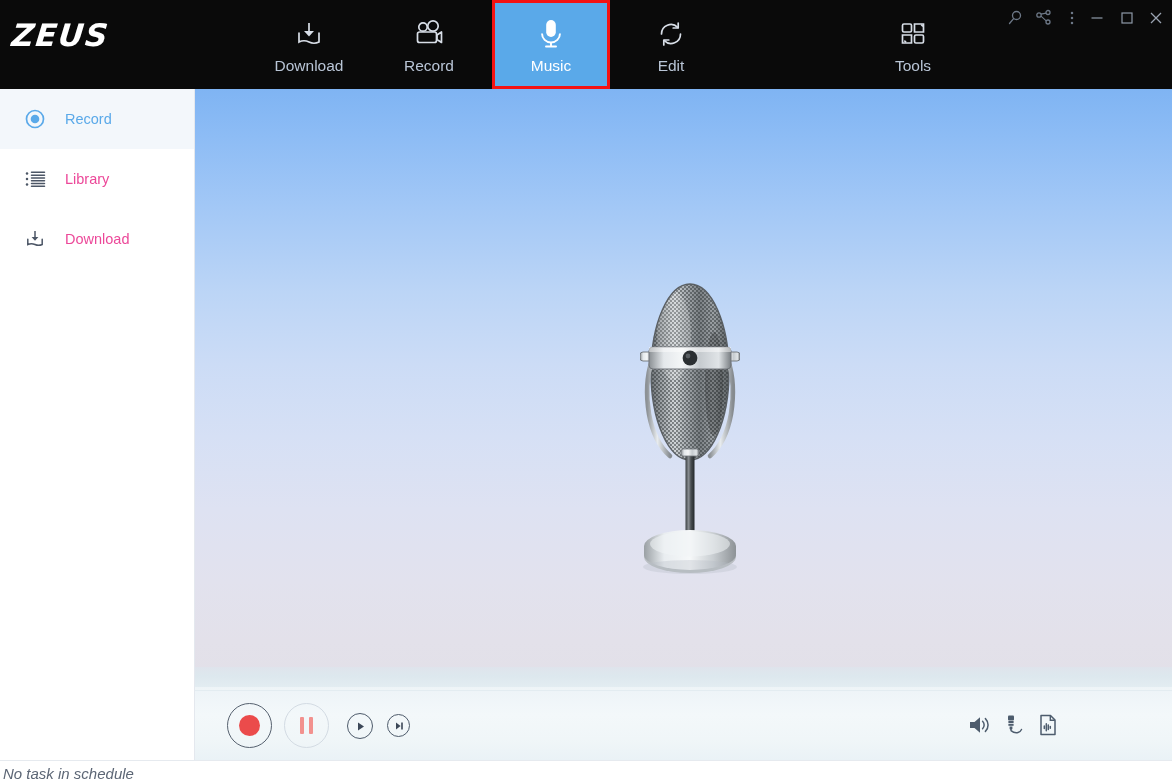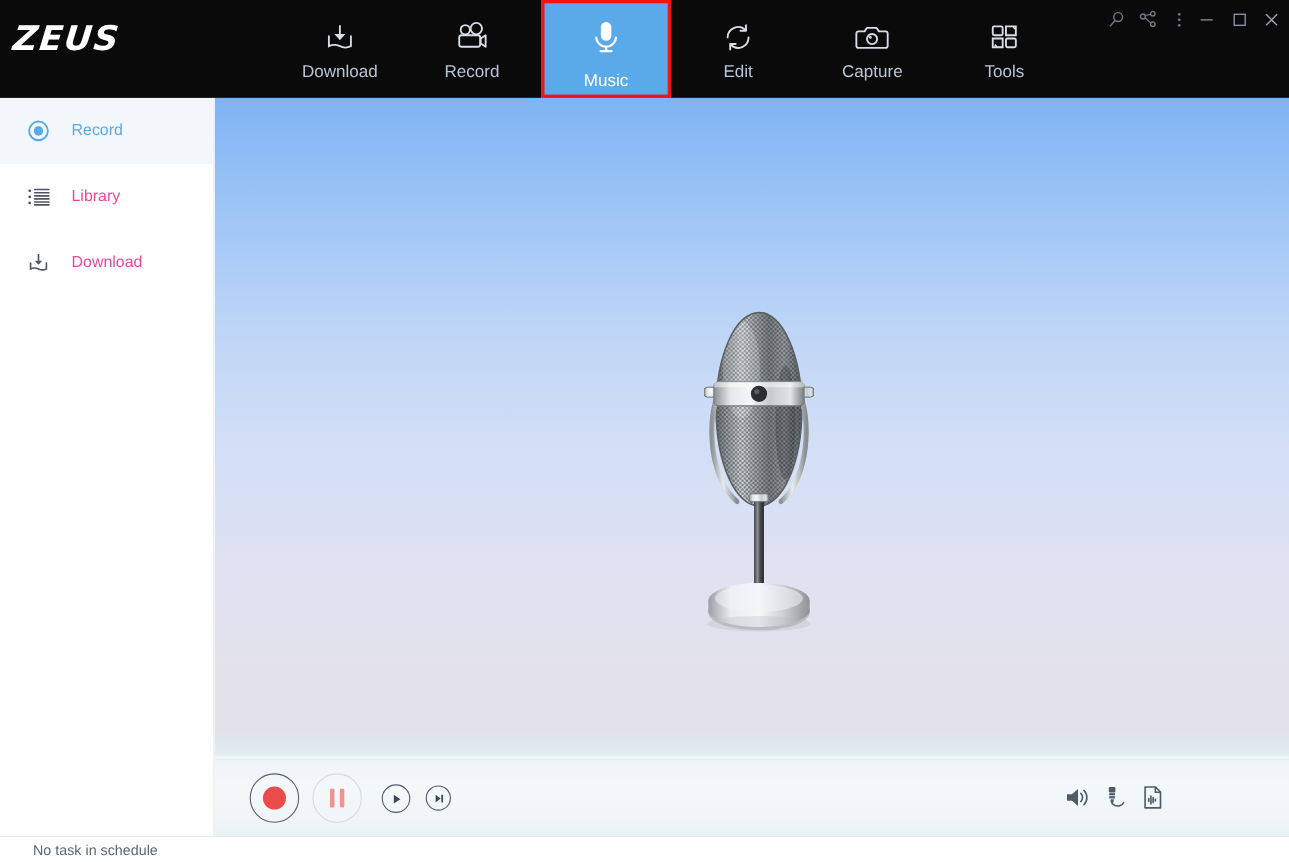--- a/index.html
+++ b/index.html
@@ -60,21 +60,20 @@
     margin-top: 3px;
     font-size: 15.5px;
     color: #b9c5d6;
     line-height: 1;
   }
   .navbtn.active {
     background: #5aa9e9;
     border: 3px solid #f41212;
     box-sizing: border-box;
     padding-top: 10px;
-    gap: 8px;
   }
   .navbtn.active .lbl { color: #ffffff; }
 
   
   .wctl {
     position: absolute;
     top: 5px;
     width: 26px; height: 26px;
     display: flex; align-items: center; justify-content: center;
     cursor: pointer;
@@ -219,23 +218,24 @@
   #statusbar {
     position: absolute;
     left: 0; top: 760px;
     width: 1172px; height: 24px;
     background: #ffffff;
     border-top: 1px solid #e6eaef;
     box-sizing: border-box;
   }
   #statustext {
     position: absolute;
-    left: 30px; top: 4px;
-    font-size: 13px;
+    left: 3px; top: 4px;
+    font-size: 15px;
     color: #5c6675;
+    font-style: italic;
   }
 </style>
 </head>
 <body>
 
 <div id="topbar">
 
   <div id="logo">ZEUS</div>
 
   <div class="navbtn" style="left:249px;">
@@ -278,30 +278,20 @@
       <svg width="36" height="36" viewBox="0 0 36 36">
         <path d="M8.5 18 a9.5 9.5 0 0 1 16.2 -6.7" stroke="#d8dee7" stroke-width="1.7" fill="none" stroke-linecap="round"></path>
         <path d="M27.5 18 a9.5 9.5 0 0 1 -16.2 6.7" stroke="#d8dee7" stroke-width="1.7" fill="none" stroke-linecap="round"></path>
         <path d="M25.2 7 L25.2 12 L20.2 12" stroke="#d8dee7" stroke-width="1.7" fill="none" stroke-linejoin="round" stroke-linecap="round"></path>
         <path d="M10.8 29 L10.8 24 L15.8 24" stroke="#d8dee7" stroke-width="1.7" fill="none" stroke-linejoin="round" stroke-linecap="round"></path>
       </svg>
     </span>
     <span class="lbl">Edit</span>
   </div>
 
-  <div class="navbtn" style="left:733px;">
-    <span class="icwrap">
-      <svg width="36" height="36" viewBox="0 0 36 36">
-        <path d="M5.5 12.5 h5.5 l2.2 -3.2 h8.6 l2.2 3.2 h6 a2 2 0 0 1 2 2 v11 a2 2 0 0 1 -2 2 h-24.5 a2 2 0 0 1 -2 -2 v-11 a2 2 0 0 1 2 -2 z" stroke="#d8dee7" stroke-width="1.7" fill="none" stroke-linejoin="round"></path>
-        <circle cx="17.8" cy="19.5" r="4.6" stroke="#d8dee7" stroke-width="1.7" fill="none"></circle>
-        <circle cx="16.2" cy="18" r="1.3" fill="#d8dee7"></circle>
-      </svg>
-    </span>
-    <span class="lbl">Capture</span>
-  </div>
 
   <div class="navbtn" style="left:853px;">
     <span class="icwrap">
       <svg width="36" height="36" viewBox="0 0 36 36">
         <rect x="7.5" y="8" width="9" height="8" rx="1.4" stroke="#d8dee7" stroke-width="1.7" fill="none"></rect>
         <path d="M19.5 8 h9 v8 h-9 z" stroke="#d8dee7" stroke-width="1.7" fill="none"></path>
         <path d="M26.2 8.6 L28 10.4" stroke="#d8dee7" stroke-width="1.5"></path>
         <path d="M7.5 19 h9 v8 h-9 z" stroke="#d8dee7" stroke-width="1.7" fill="none"></path>
         <path d="M9.3 24.6 L11.1 26.4" stroke="#d8dee7" stroke-width="1.5"></path>
         <rect x="19.5" y="19" width="9" height="8" rx="1.4" stroke="#d8dee7" stroke-width="1.7" fill="none"></rect>

